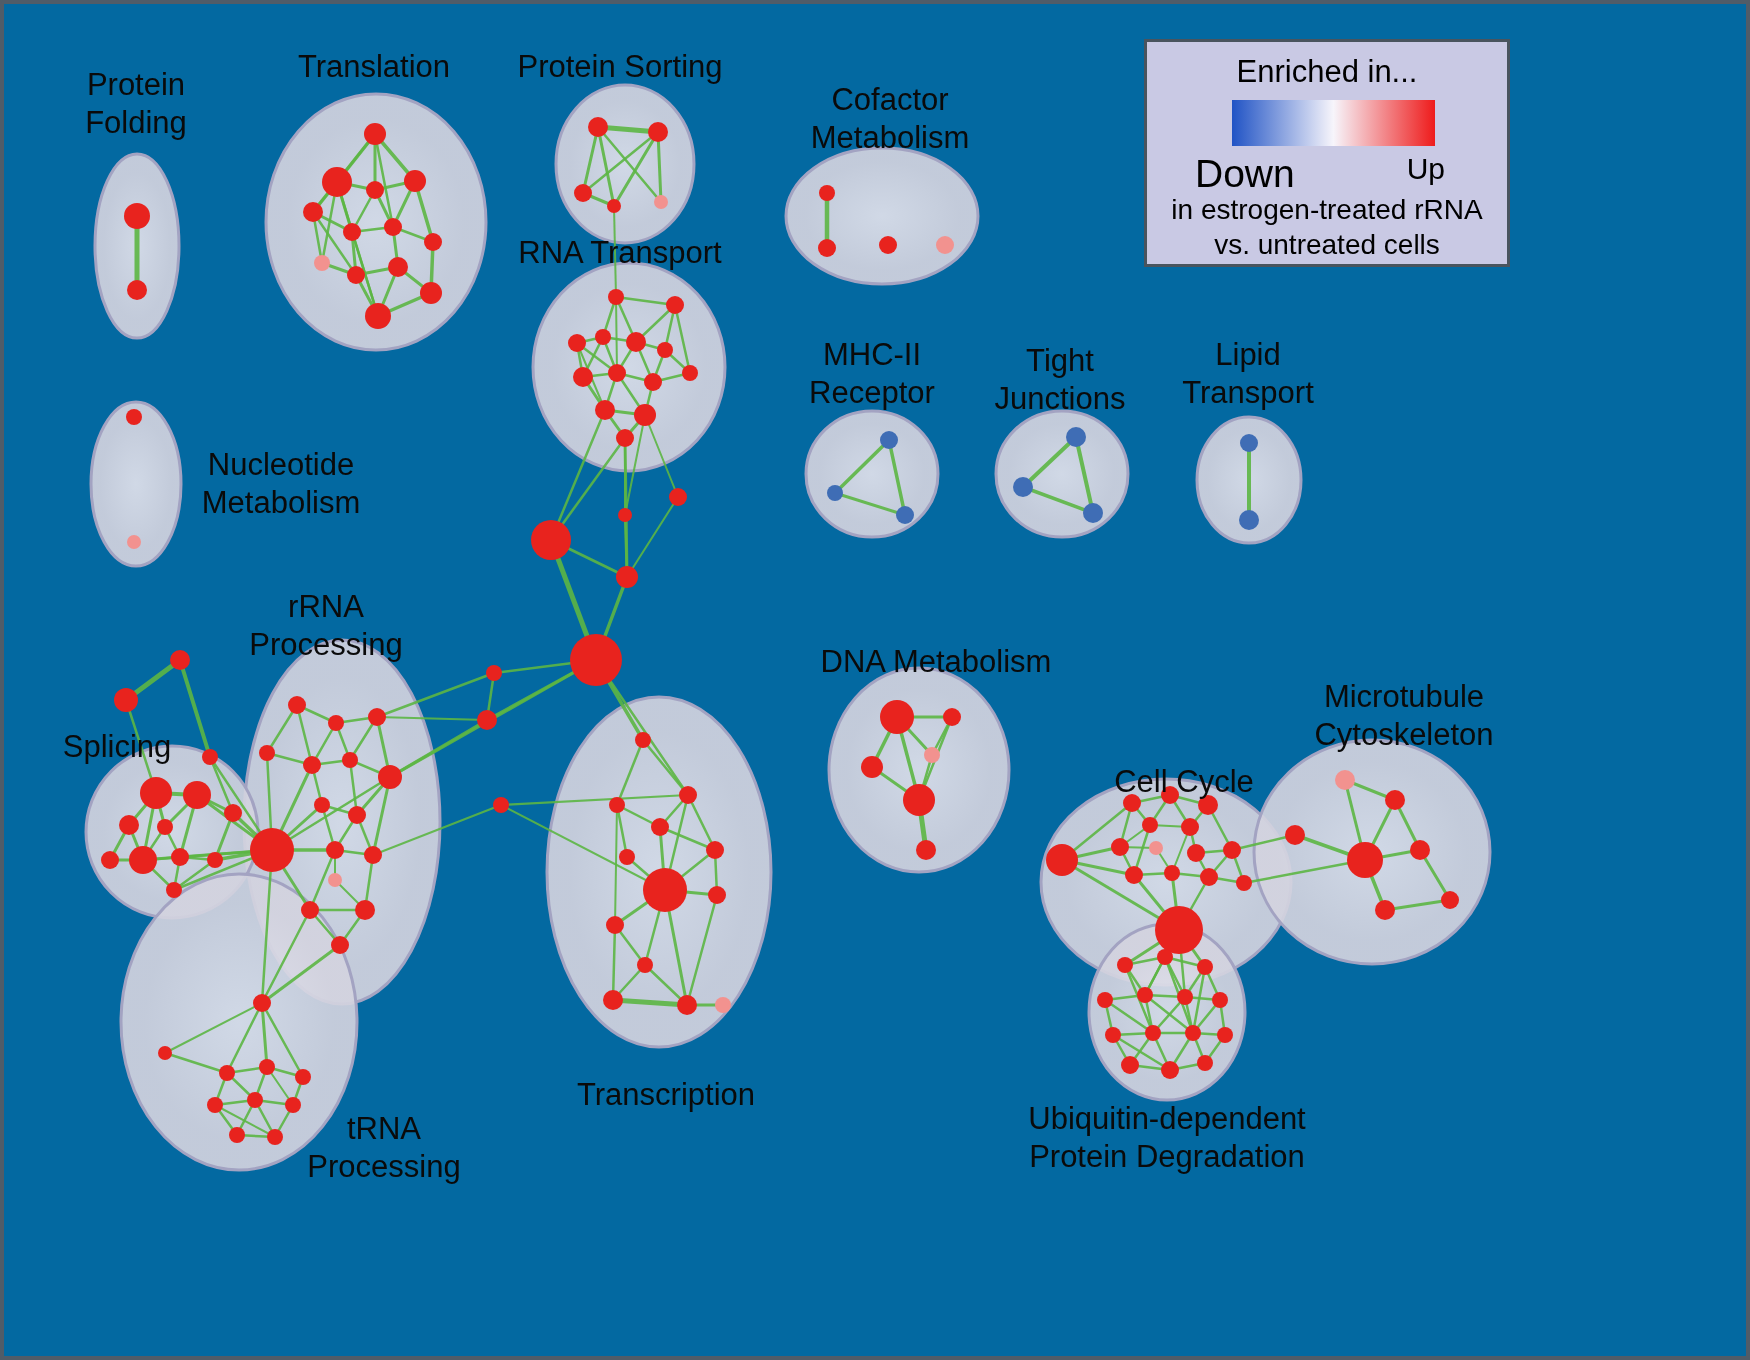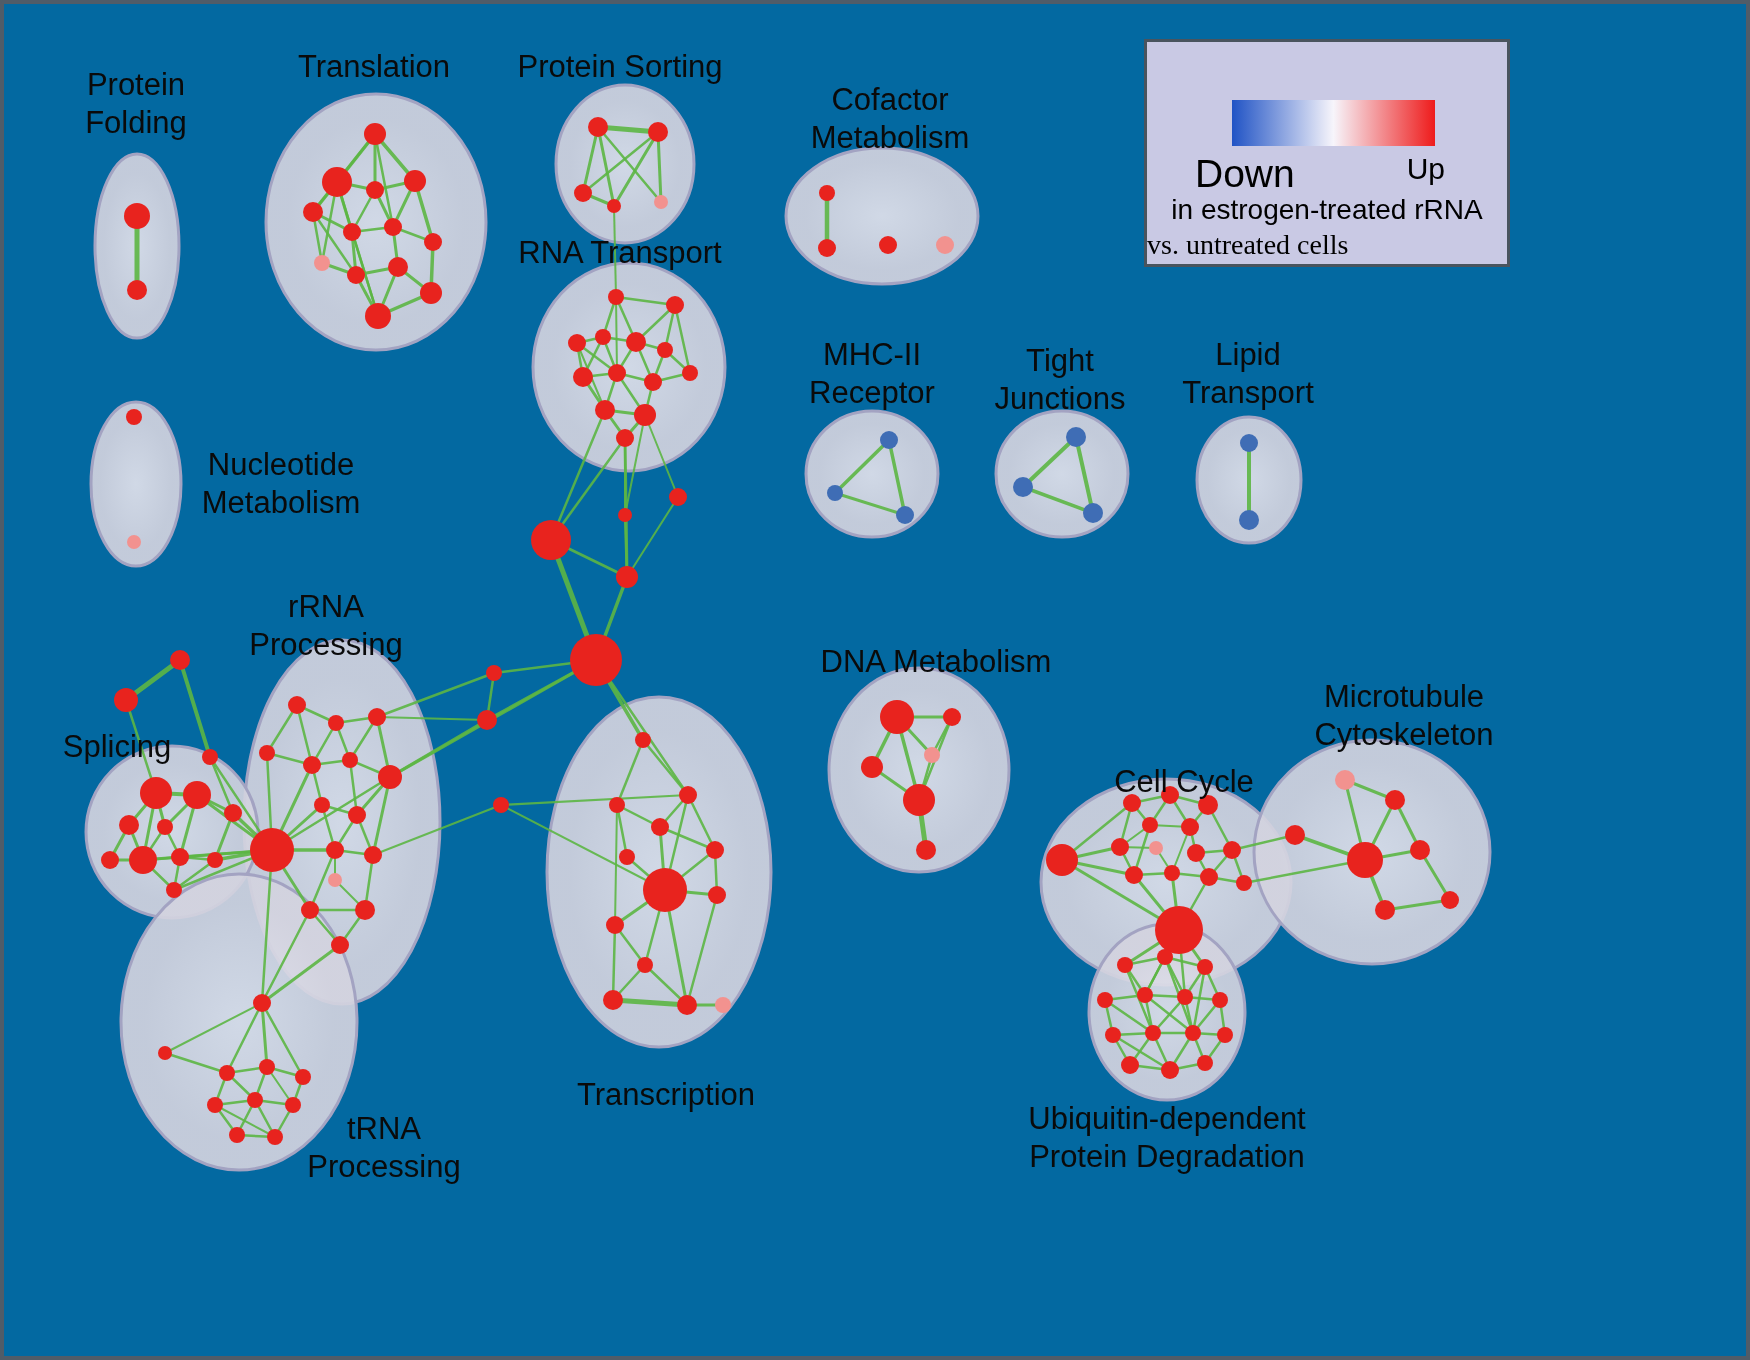--- a/index.html
+++ b/index.html
@@ -16,21 +16,21 @@
   #legend{
     position:absolute;left:1140px;top:35px;width:366px;height:228px;
     box-sizing:border-box;border:3px solid #49545e;background:#c9c9e4;
     color:#000;
   }
   .legend-title{position:absolute;top:12px;width:100%;text-align:center;font-size:31px;}
   #legend-bar{position:absolute;left:85px;top:58px;width:203px;height:46px;}
   .legend-down{position:absolute;left:48px;top:110px;font-size:39px;}
   .legend-up{position:absolute;right:62px;top:110px;font-size:30px;}
   .legend-cap1{position:absolute;top:152px;width:100%;text-align:center;font-size:28px;}
-  .legend-cap2{position:absolute;top:187px;width:100%;font-size:28px;font-family:Liberation Serif, serif;}
+  .legend-cap2{position:absolute;top:187px;width:100%;text-align:center;font-size:28px;}
 </style>
 </head>
 <body>
 
 <div id="canvas" style="background: #0369a1; border-color: rgb(80, 92, 104);">
 
   <svg id="net-svg" width="1750" height="1360" viewBox="0 0 1750 1360">
       <defs>
         <radialGradient id="cluster-grad">
           <stop offset="0%" stop-color="#e2e2ec"></stop>
@@ -522,20 +522,21 @@
         <text text-anchor="middle" font-size="31" fill="#0a0a0a"><tspan x="380" y="1135">tRNA</tspan><tspan x="380" y="1173">Processing</tspan></text>
         <text text-anchor="middle" font-size="31" fill="#0a0a0a"><tspan x="662" y="1101">Transcription</tspan></text>
         <text text-anchor="middle" font-size="31" fill="#0a0a0a"><tspan x="932" y="668">DNA Metabolism</tspan></text>
         <text text-anchor="middle" font-size="31" fill="#0a0a0a"><tspan x="1180" y="788">Cell Cycle</tspan></text>
         <text text-anchor="middle" font-size="31" fill="#0a0a0a"><tspan x="1400" y="703">Microtubule</tspan><tspan x="1400" y="741">Cytoskeleton</tspan></text>
         <text text-anchor="middle" font-size="31" fill="#0a0a0a"><tspan x="1163" y="1125">Ubiquitin-dependent</tspan><tspan x="1163" y="1163">Protein Degradation</tspan></text>
       </g>
     </svg>
 
   <div id="legend">
+    <div class="legend-title">Enriched in...</div>
     <div id="legend-bar" style="background: linear-gradient(90deg, rgb(32, 83, 197), rgb(247, 245, 251), rgb(238, 27, 27));"></div>
     <div class="legend-down">Down</div>
     <div class="legend-up">Up</div>
     <div class="legend-cap1">in estrogen-treated rRNA</div>
     <div class="legend-cap2">vs. untreated cells</div>
   </div>
 
 </div>
 
 </body></html>

